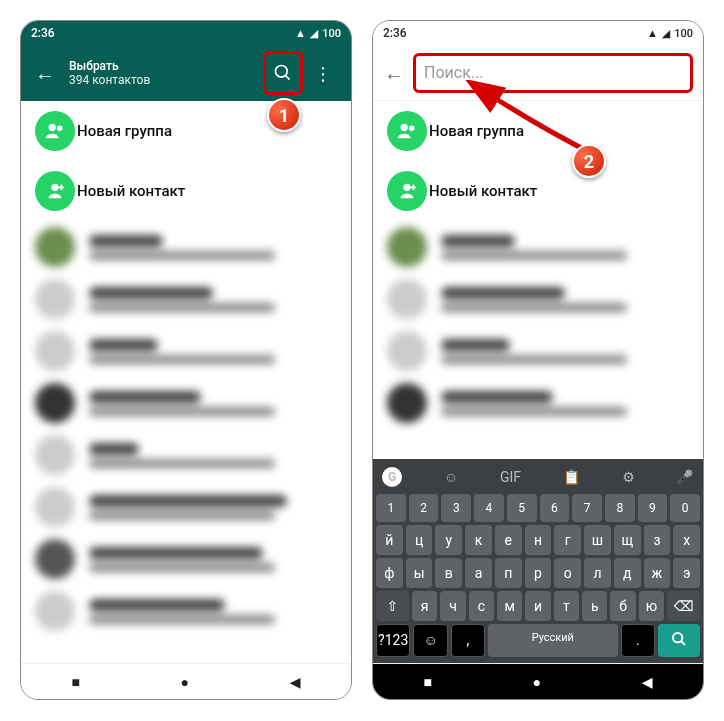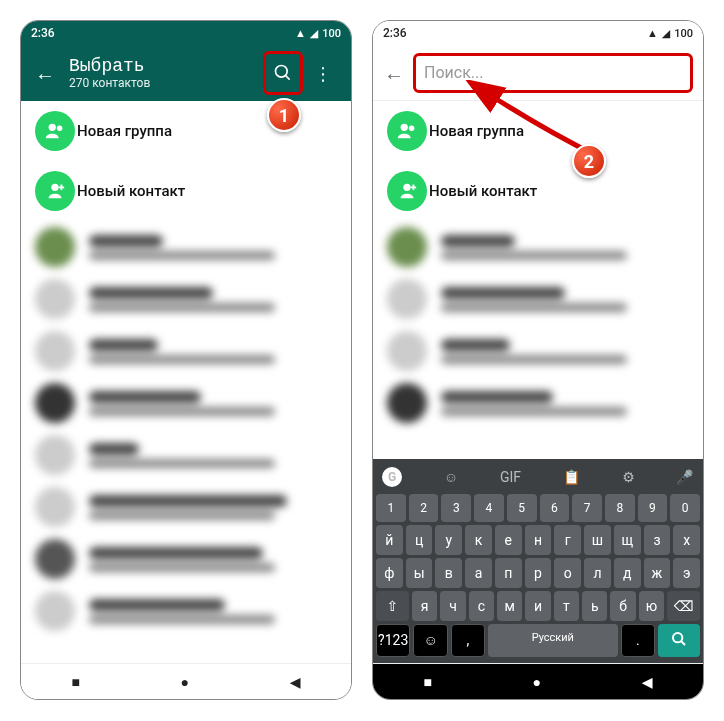--- a/index.html
+++ b/index.html
@@ -39,21 +39,21 @@
   .appbar {
     height: 56px;
     background: #075E54;
     color: #fff;
     display: flex;
     align-items: center;
     padding: 0 8px;
   }
   .appbar .back { width: 32px; text-align: center; font-size: 20px; }
   .appbar .titlebox { flex: 1; padding-left: 8px; }
-  .appbar .title { font-size: 18px; font-weight: 500; font-family: Liberation Mono, monospace; }
+  .appbar .title { font-size: 12px; font-weight: 500; }
   .appbar .subtitle { font-size: 12px; opacity: .9; }
   .appbar .action { width: 40px; height: 40px; display: flex; align-items:center; justify-content:center; font-size:18px; }
   .search-highlight {
     border: 3px solid #d40000;
     border-radius: 6px;
     width: 44px; height: 44px;
     display:flex; align-items:center; justify-content:center;
   }
   .searchbar {
     height: 56px;
@@ -171,21 +171,21 @@
     <span class="status-icons">
       <span>▲</span>
       <span>◢</span>
       <span>100</span>
     </span>
   </div>
   <div class="appbar">
     <div class="back">←</div>
     <div class="titlebox">
       <div class="title">Выбрать</div>
-      <div class="subtitle">270 контактов</div>
+      <div class="subtitle">394 контактов</div>
     </div>
     <div class="action">
       <div class="search-highlight">
         <svg width="20" height="20" viewBox="0 0 24 24" fill="none" stroke="#fff" stroke-width="2">
             <circle cx="10" cy="10" r="7"></circle>
             <line x1="20" y1="20" x2="15" y2="15"></line>
           </svg>
       </div>
     </div>
     <div class="action">⋮</div>

